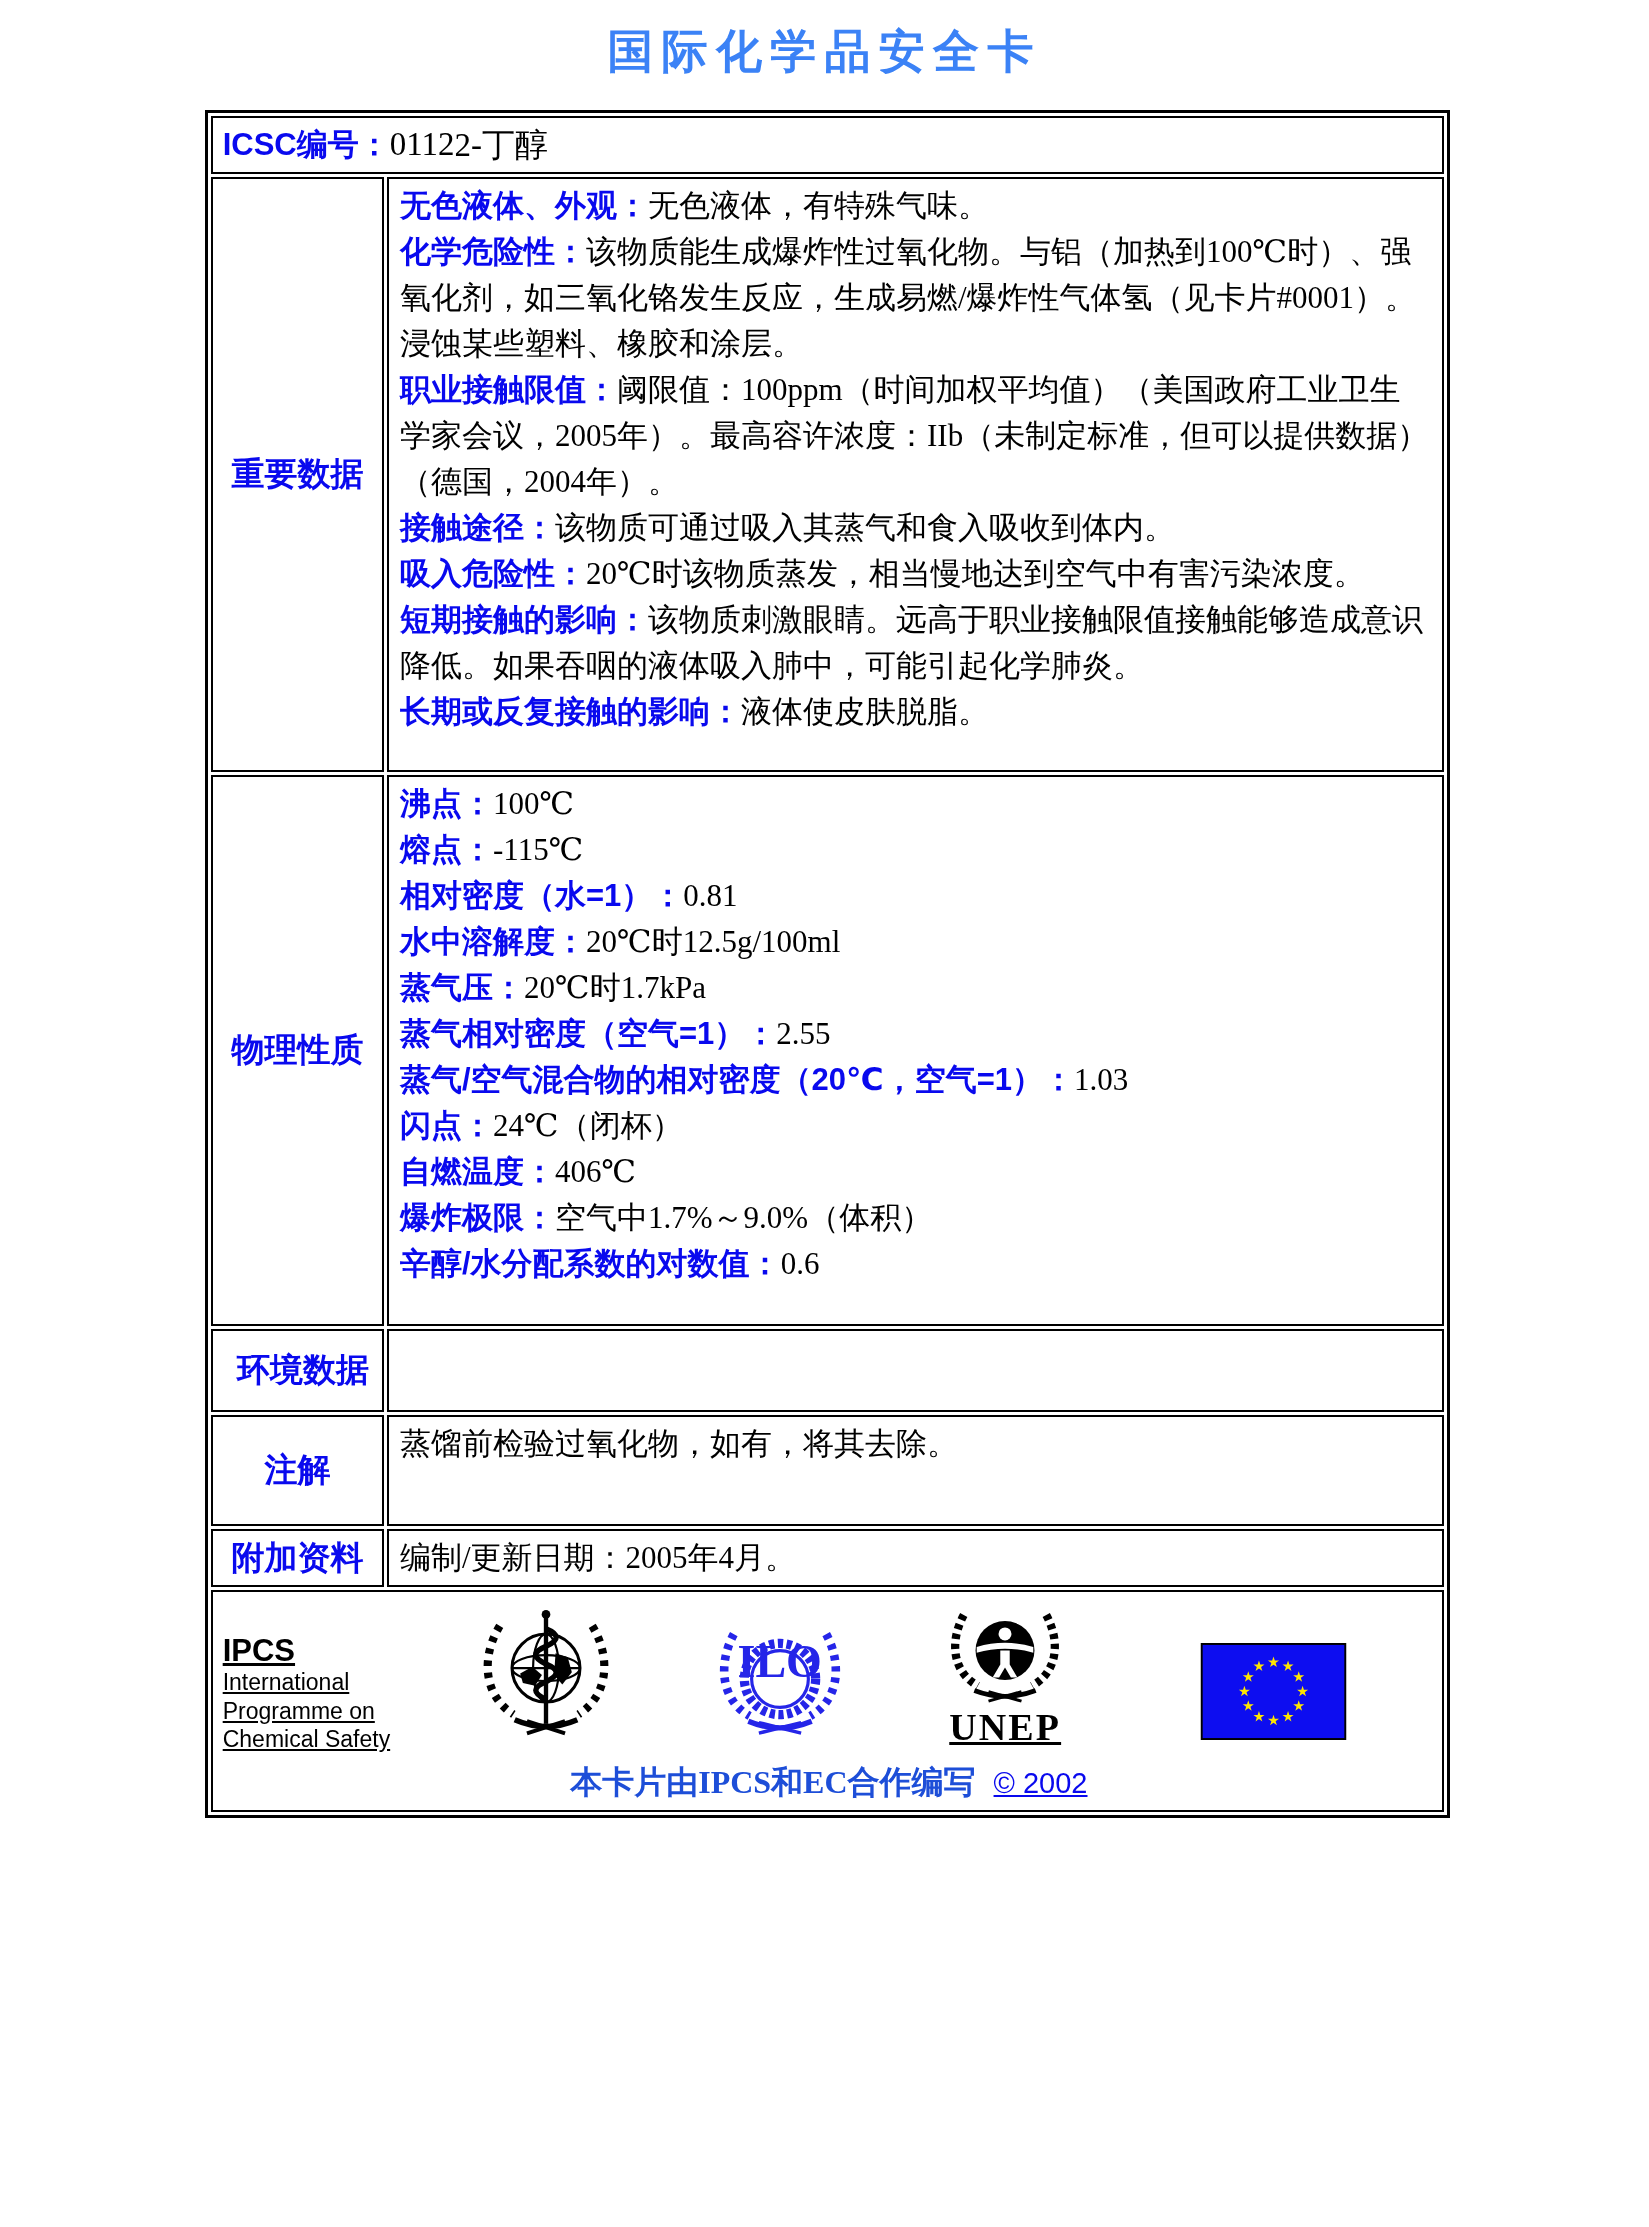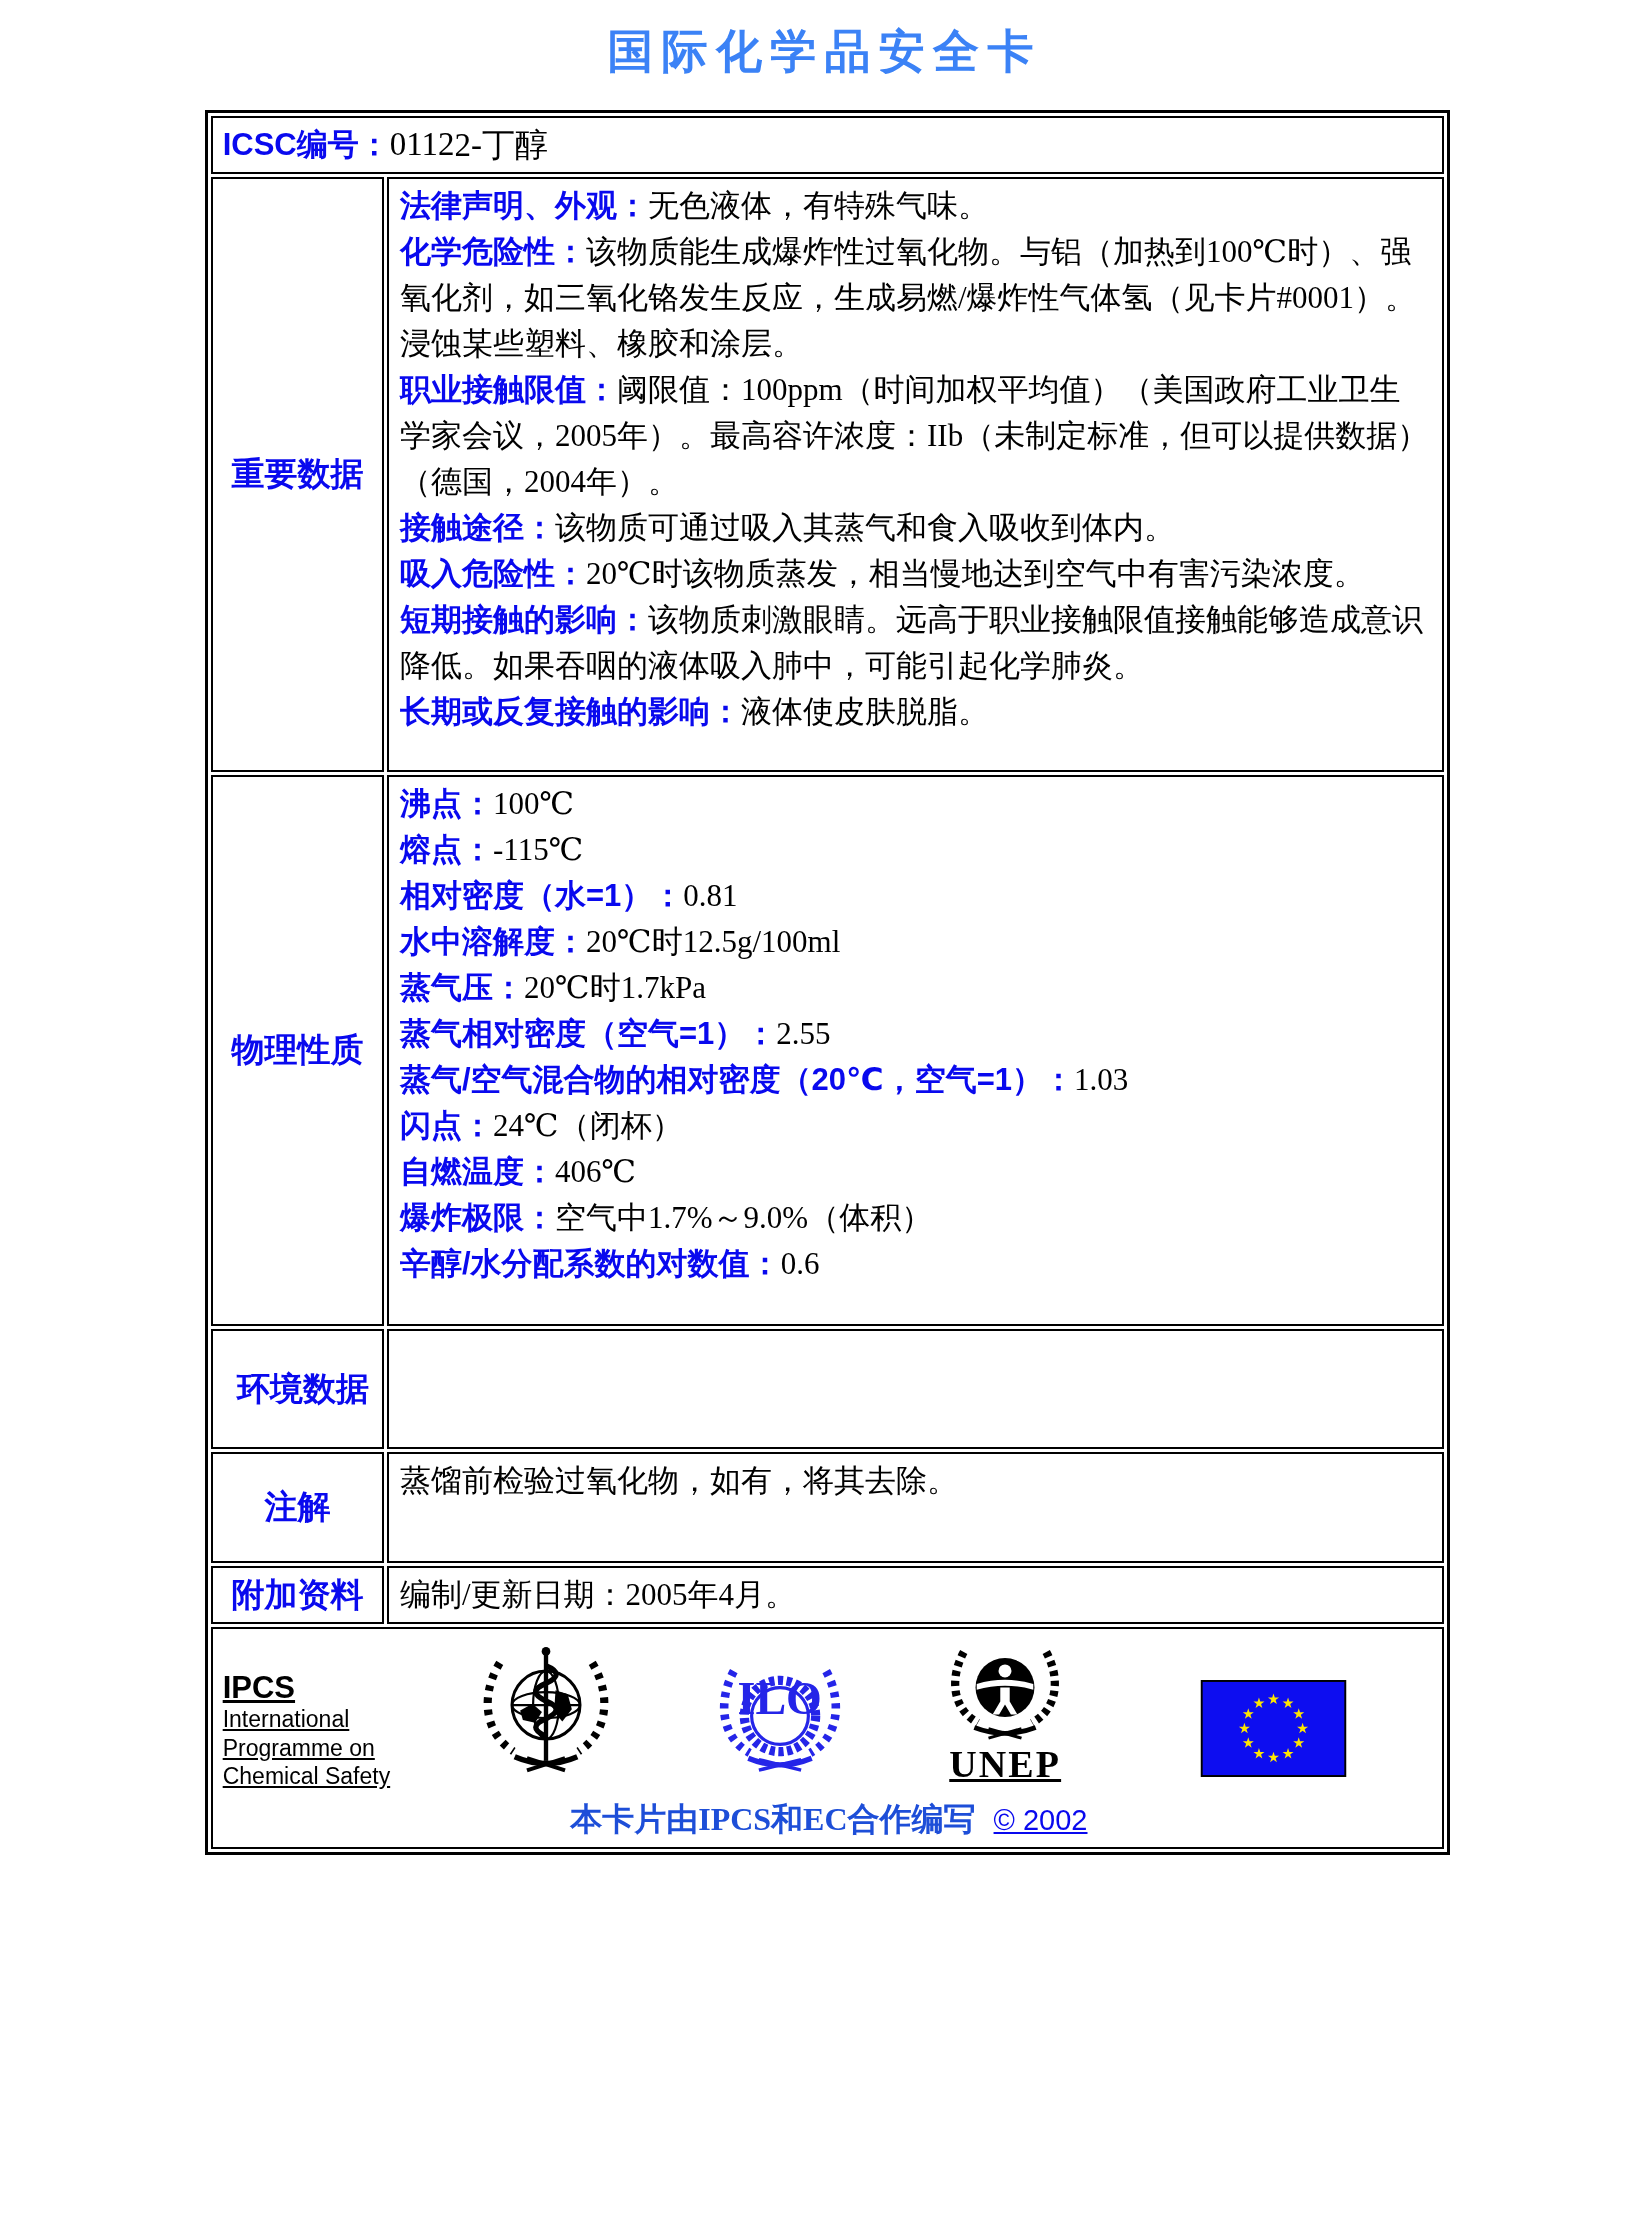--- a/index.html
+++ b/index.html
@@ -27,21 +27,21 @@
   }
   .content-cell { padding: 4.2px 11px; font-size: 31px; line-height: 46px; overflow-wrap: anywhere; }
   .blabel {
     color: #0909ee; font-weight: bold; font-size: 31px;
     font-family: "Liberation Sans", "DejaVu Sans", sans-serif;
   }
   .header-cell { height: 58px; padding: 0 9.7px; font-size: 33px; }
   .header-flex { display: flex; justify-content: flex-start; align-items: center; }
   .h-important { height: 595px; }
   .h-physical  { height: 551px; }
-  .h-env       { height: 120px; padding-left: 11px; }
+  .h-env       { height: 83px; padding-left: 11px; }
   .h-notes     { height: 111px; }
   .h-add       { height: 46px; }
   .h-footer    { height: 189px; }
   .h-legal     { height: 79px; }
   .v-top { vertical-align: top; }
   .para { margin: 0; }
   .prop-line { white-space: nowrap; }
   
   .footer-cell { padding: 9.7px 7px 5.6px 9.7px; }
   .logo-row { display: flex; align-items: center; text-decoration: underline; }
@@ -89,21 +89,21 @@
           <span class="blabel">ICSC编号：</span><span>0112</span>
         </div>
         <div>2-丁醇</div>
       </div>
     </td>
   </tr>
 
   <tr>
     <td class="label-cell h-important">重要数据</td>
     <td class="content-cell h-important v-top">
-      <p class="para"><span class="blabel">法律声明、外观：</span><span>无色液体，有特殊气味。</span></p>
+      <p class="para"><span class="blabel">无色液体、外观：</span><span>无色液体，有特殊气味。</span></p>
       <p class="para"><span class="blabel">化学危险性：</span><span>该物质能生成爆炸性过氧化物。与铝（加热到100℃时）、强氧化剂，如三氧化铬发生反应，生成易燃/爆炸性气体氢（见卡片#0001）。浸蚀某些塑料、橡胶和涂层。</span></p>
       <p class="para"><span class="blabel">职业接触限值：</span><span>阈限值：100ppm（时间加权平均值）（美国政府工业卫生学家会议，2005年）。最高容许浓度：IIb（未制定标准，但可以提供数据）（德国，2004年）。</span></p>
       <p class="para"><span class="blabel">接触途径：</span><span>该物质可通过吸入其蒸气和食入吸收到体内。</span></p>
       <p class="para"><span class="blabel">吸入危险性：</span><span>20℃时该物质蒸发，相当慢地达到空气中有害污染浓度。</span></p>
       <p class="para"><span class="blabel">短期接触的影响：</span><span>该物质刺激眼睛。远高于职业接触限值接触能够造成意识降低。如果吞咽的液体吸入肺中，可能引起化学肺炎。</span></p>
       <p class="para"><span class="blabel">长期或反复接触的影响：</span><span>液体使皮肤脱脂。</span></p>
     </td>
   </tr>
 
   <tr>

